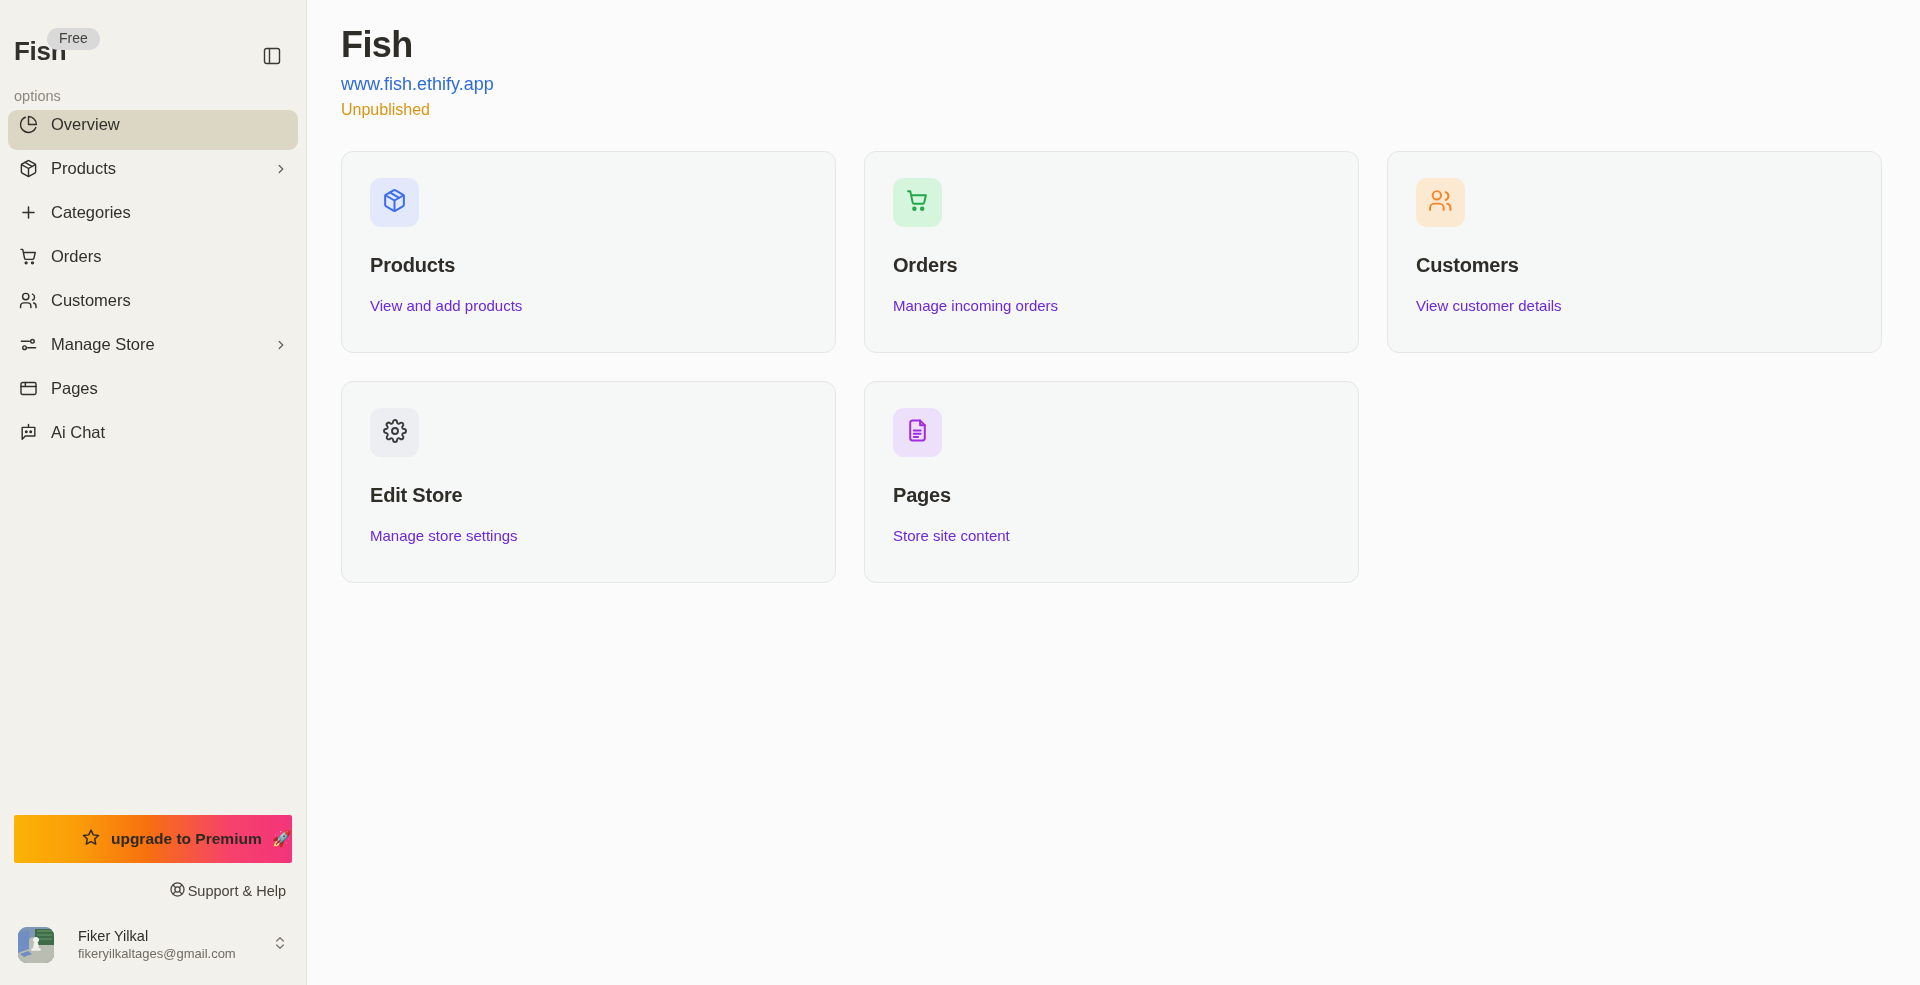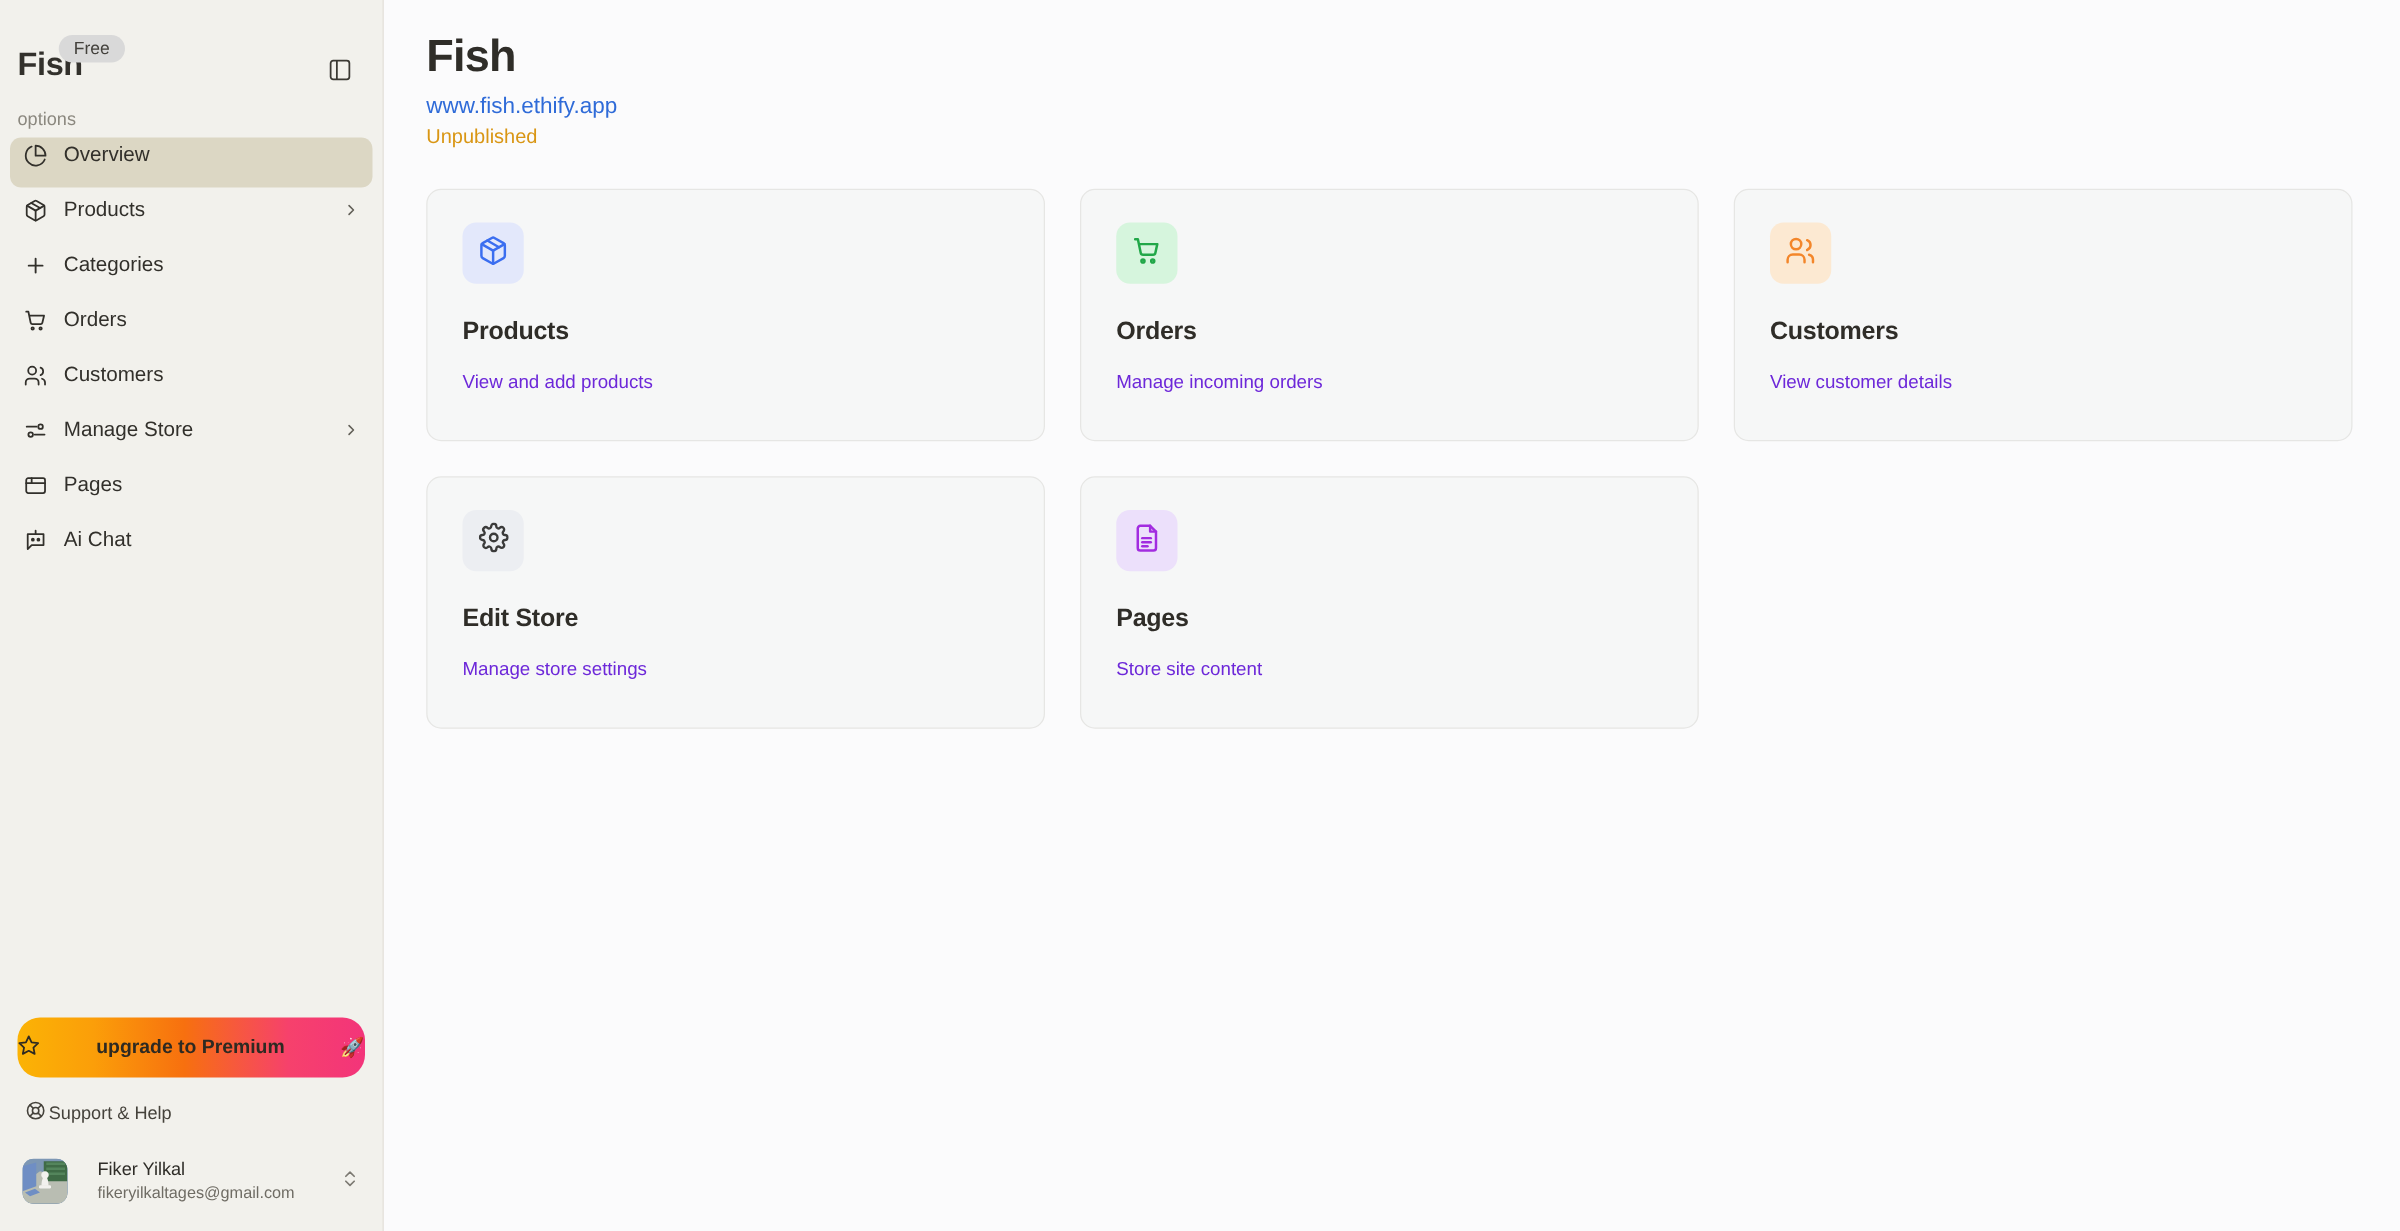--- a/index.html
+++ b/index.html
@@ -57,31 +57,31 @@
   }
   .nav-item.active { background: #dcd7c4; }
   .nav-item .ico { width: 20px; height: 20px; display: flex; align-items: center; justify-content: center; flex: 0 0 20px; }
   .nav-item .lbl { flex: 1 1 auto; }
   .nav-item.active .lbl { font-weight: 500; }
   .chev { width: 14px; height: 14px; opacity: .85; }
 
   .sb-spacer { flex: 1 1 auto; }
 
   .upgrade-btn {
-    margin: 0 14px 14px; height: 48px; border-radius: 18px;
+    margin: 0 14px 14px; height: 48px; border-radius: 2px;
     background: linear-gradient(90deg,#fbb305 0%,#fb9e09 22%,#f7700f 48%,#f6416c 78%,#f3347a 100%);
-    display: flex; align-items: center; justify-content: space-between; gap: 11px;
+    display: flex; align-items: center; justify-content: flex-end; gap: 11px;
     color: #2e2a22; font-size: 15.5px; font-weight: bold; cursor: pointer;
     border: none;
     font-family: "Liberation Sans", sans-serif;
   }
   .support-row {
     display: flex; align-items: center; gap: 2px;
     margin: 0 14px 16px; padding: 4px 6px; cursor: pointer;
-    color: #45423b; font-size: 14.5px;
+    color: #45423b; font-size: 14.5px; justify-content: flex-end;
   }
   .profile-row {
     display: flex; align-items: center; gap: 24px;
     margin: 0 10px 16px; padding: 6px 8px; border-radius: 10px; cursor: pointer;
   }
   .avatar {
     width: 36px; height: 36px; border-radius: 9px; flex: 0 0 36px;
     overflow: hidden; position: relative;
     background: linear-gradient(145deg,#8fa8c8 0%,#6f8cab 40%,#5d7a96 100%);
   }

